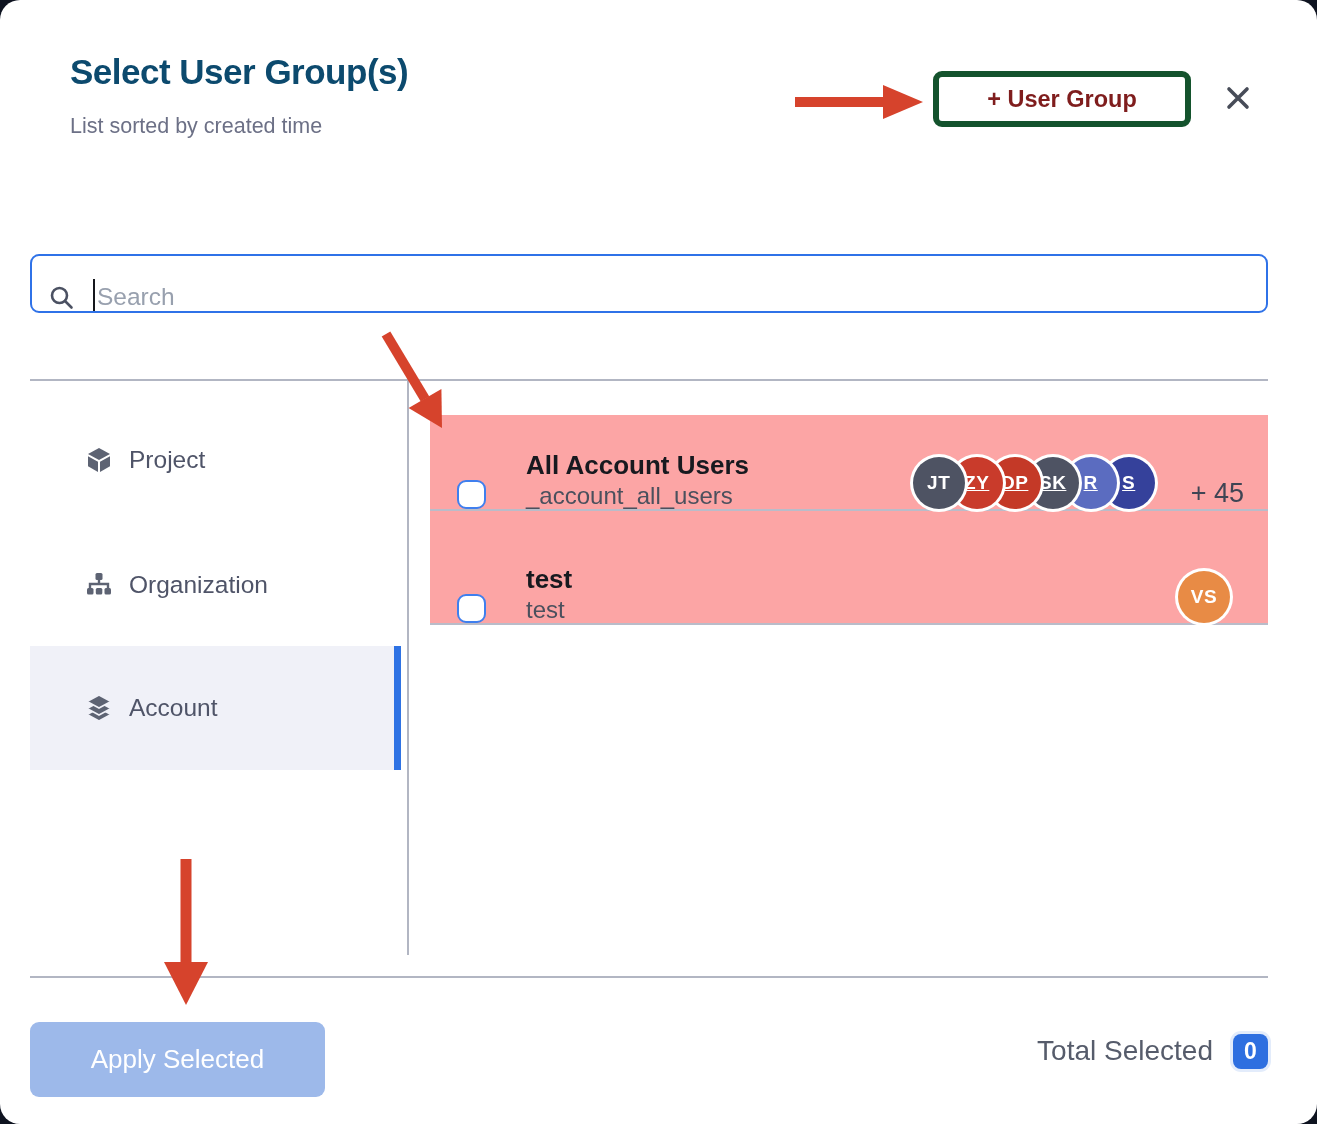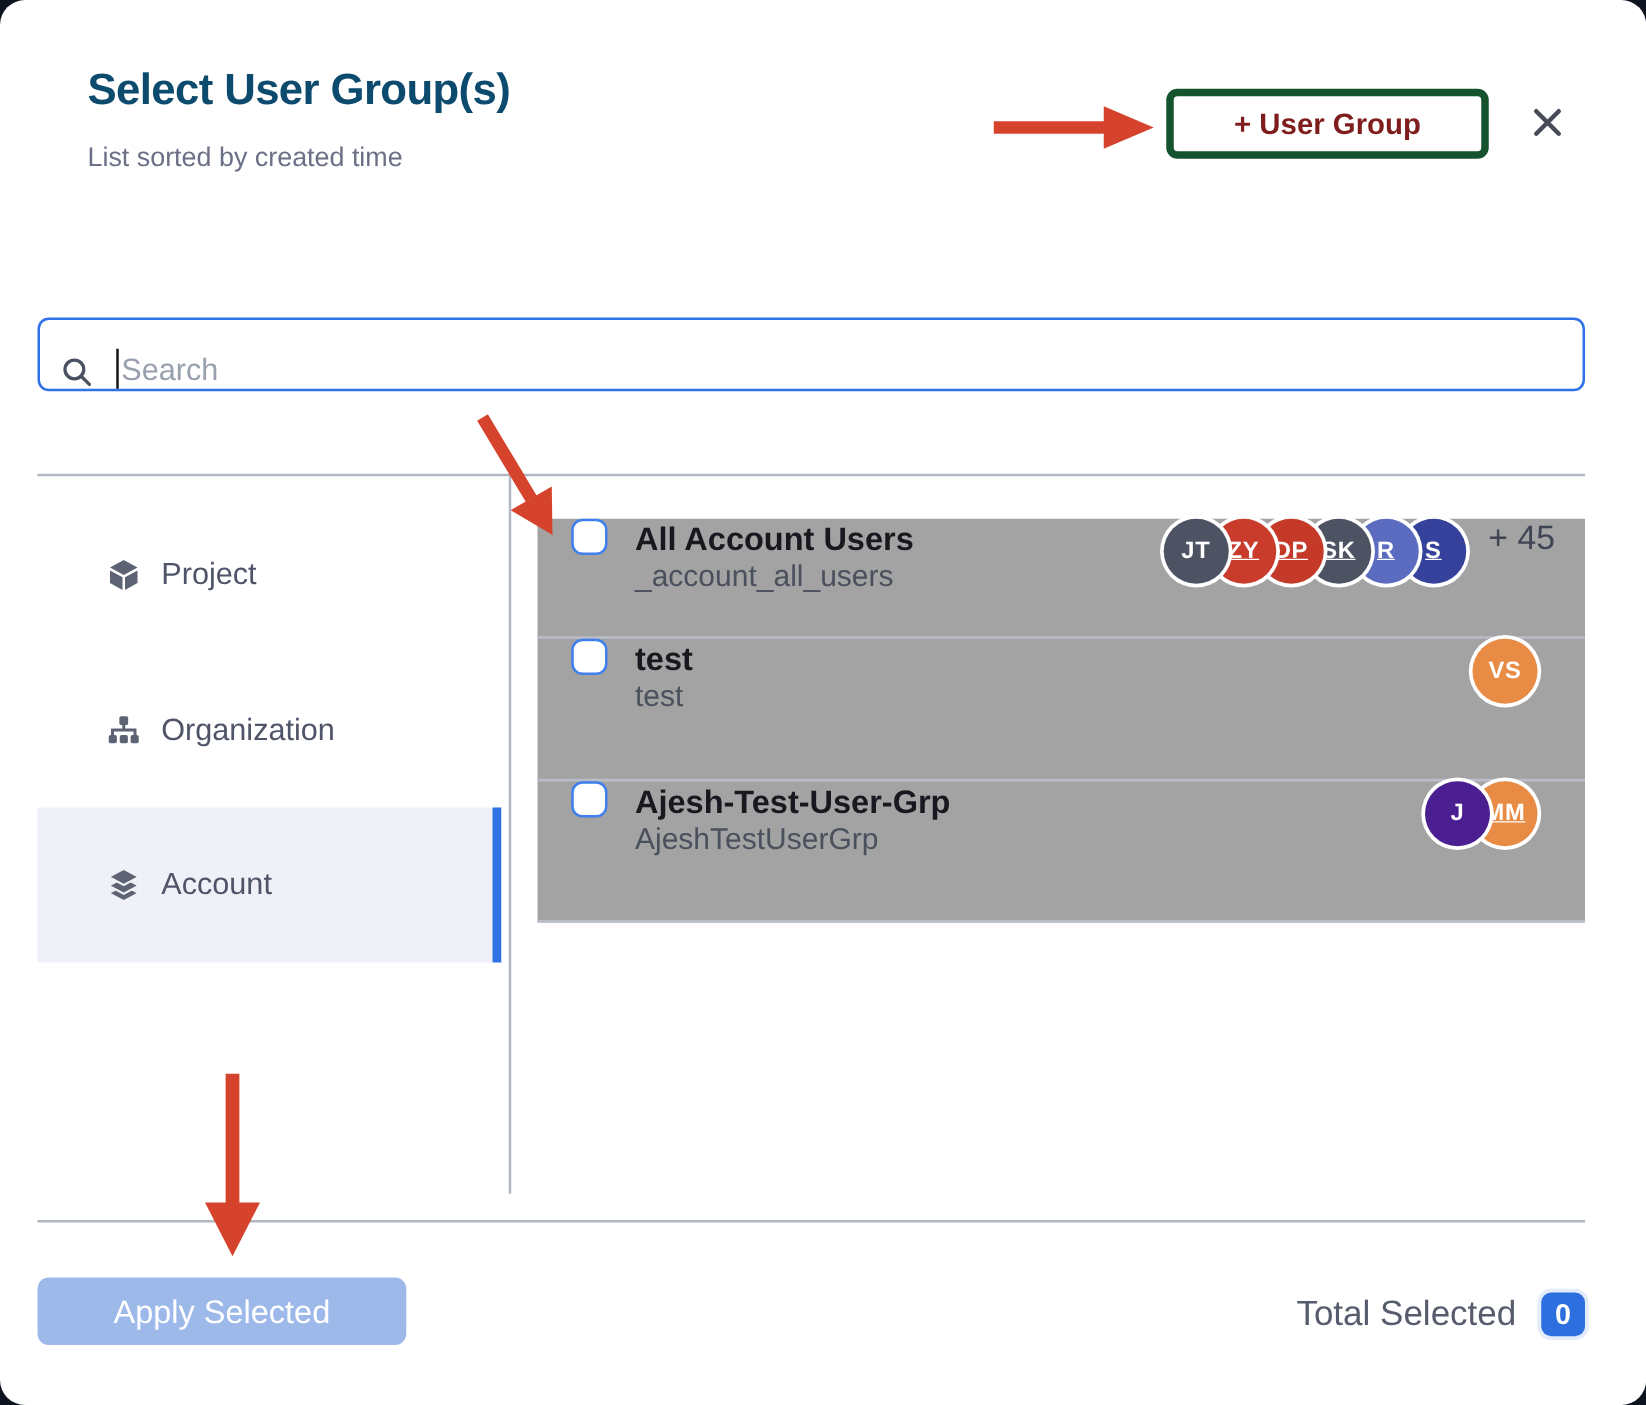--- a/index.html
+++ b/index.html
@@ -63,23 +63,23 @@
   .item-project      { top:50px;  height:60px; }
   .item-organization { top:175px; height:60px; }
   .item-account      { top:266px; height:124px; background:#f0f1f8; }
   .item-account::after {
     content:""; position:absolute; right:0; top:0; width:7px; height:100%;
     background:#2e72e4;
   }
   
   .row {
     position:absolute; left:430px; width:838px;
-    display:flex; align-items:flex-start;
+    display:flex; align-items:flex-end;
     border-bottom:2px solid #b9bcc9;
-    padding-right:24px; cursor:pointer; background:#a3a3a3;
+    padding-right:24px; cursor:pointer; background:#fca5a5;gap:18px;
   }
   .row-1 { top:415px; height:96px; }
   .row-2 { top:511px; height:114px; }
   .row-3 { top:625px; height:113px; }
   .checkbox {
     width:29px; height:29px; flex:none;
     border:2.5px solid #3f7fee; border-radius:9px; background:#fff;
     margin-left:27px; margin-right:22px; cursor:pointer;
   }
   .row-text { flex:1; min-width:0; }
@@ -93,21 +93,21 @@
     box-shadow:0 0 0 3px #fff; position:relative; flex:none;
   }
   .avatar + .avatar { margin-left:-14px;text-decoration:underline; }
   .avatar:nth-child(1){z-index:9}.avatar:nth-child(2){z-index:8}
   .avatar:nth-child(3){z-index:7}.avatar:nth-child(4){z-index:6}
   .avatar:nth-child(5){z-index:5}.avatar:nth-child(6){z-index:4}
   .overflow-count { font-size:27px; color:#3f4554; margin-left:18px; white-space:pre; }
   .row-2 .avatars, .row-3 .avatars { margin-right:14px; }
   
   .apply-btn {
-    position:absolute; left:30px; top:1022px; width:295px; height:54px;
+    position:absolute; left:30px; top:1022px; width:295px; height:75px;
     background:#9db9ea; border:none; border-radius:9px;
     color:#fff; font-size:26px; font-weight:500; font-family:inherit;
     cursor:pointer;
   }
   .total-wrap {
     position:absolute; right:49px; top:1032px; height:38px;
     display:flex; align-items:center; gap:20px;
   }
   .total-label { font-size:28px; color:#565c6b; }
   .total-badge {
@@ -209,31 +209,20 @@
     <div class="checkbox"></div>
     <div class="row-text">
       <div class="row-name">test</div>
       <div class="row-id">test</div>
     </div>
     <div class="avatars">
       <div class="avatar" style="background-color: rgb(232, 139, 69);">VS</div>
     </div>
   </div>
 
-  <div class="row row-3">
-    <div class="checkbox"></div>
-    <div class="row-text">
-      <div class="row-name">Ajesh-Test-User-Grp</div>
-      <div class="row-id">AjeshTestUserGrp</div>
-    </div>
-    <div class="avatars">
-      <div class="avatar" style="background-color: rgb(75, 31, 146);">J</div>
-      <div class="avatar" style="background-color: rgb(232, 139, 69);">MM</div>
-    </div>
-  </div>
 
   <div class="hr-footer"></div>
 
   <button class="apply-btn">Apply Selected</button>
 
   <div class="total-wrap">
     <span class="total-label">Total Selected</span>
     <span class="total-badge">0</span>
   </div>
 

